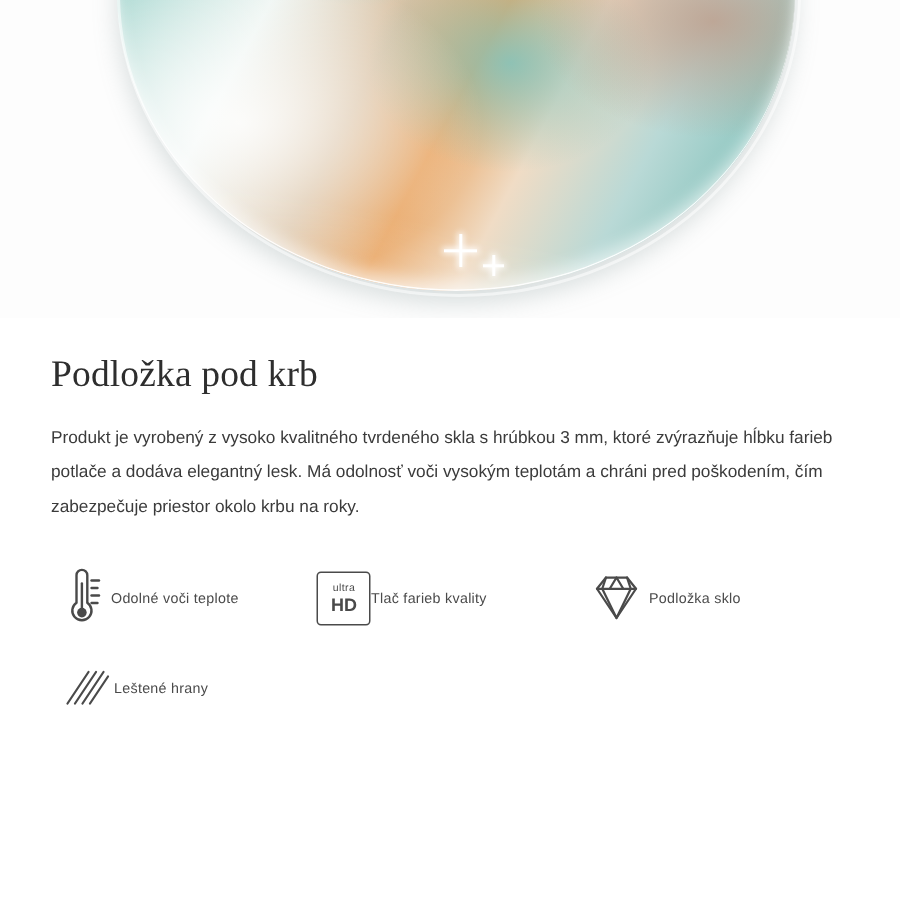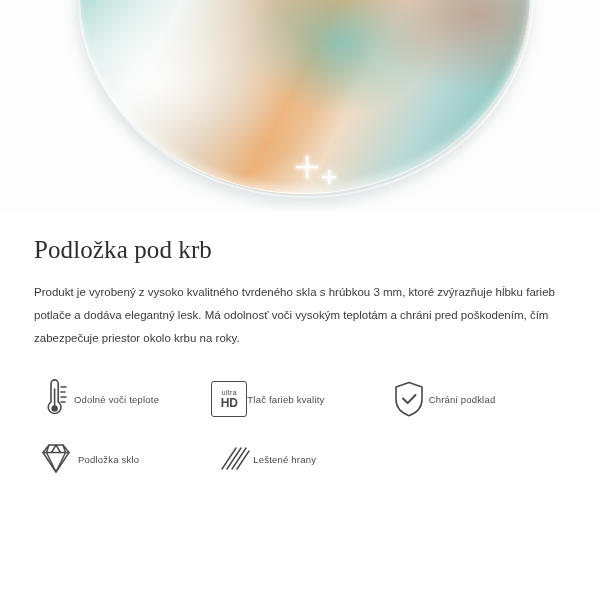--- a/index.html
+++ b/index.html
@@ -224,29 +224,20 @@
       <div class="feature">
         <div class="feature-icon">
           <div class="hd-box">
             <span class="hd-top">ultra</span>
             <span class="hd-bottom">HD</span>
           </div>
         </div>
         <div class="feature-label">Tlač farieb kvality</div>
       </div>
 
-      <div class="feature">
-        <div class="feature-icon">
-          <svg width="40" height="44" viewBox="0 0 40 44" fill="none" stroke="#4a4a4a" stroke-width="1.6" stroke-linejoin="round" stroke-linecap="round">
-            <path d="M20 5.5 33 10v12.5c0 8-5.6 13.4-13 16.2-7.4-2.8-13-8.2-13-16.2V10z"></path>
-            <path d="m14 21.5 4.6 4.6L26.5 18" stroke-width="2"></path>
-          </svg>
-        </div>
-        <div class="feature-label">Chráni podklad</div>
-      </div>
 
       <div class="feature">
         <div class="feature-icon">
           <svg width="44" height="40" viewBox="0 0 44 40" fill="none" stroke="#4a4a4a" stroke-width="1.5" stroke-linejoin="round" stroke-linecap="round">
             <path d="M9 13.5 15 6h14l6 7.5L22 33z"></path>
             <path d="M9 13.5h26"></path>
             <path d="M15 6l-2.5 7.5L22 33l9.5-19.5L29 6"></path>
             <path d="M17.5 13.5 22 6l4.5 7.5"></path>
           </svg>
         </div>

